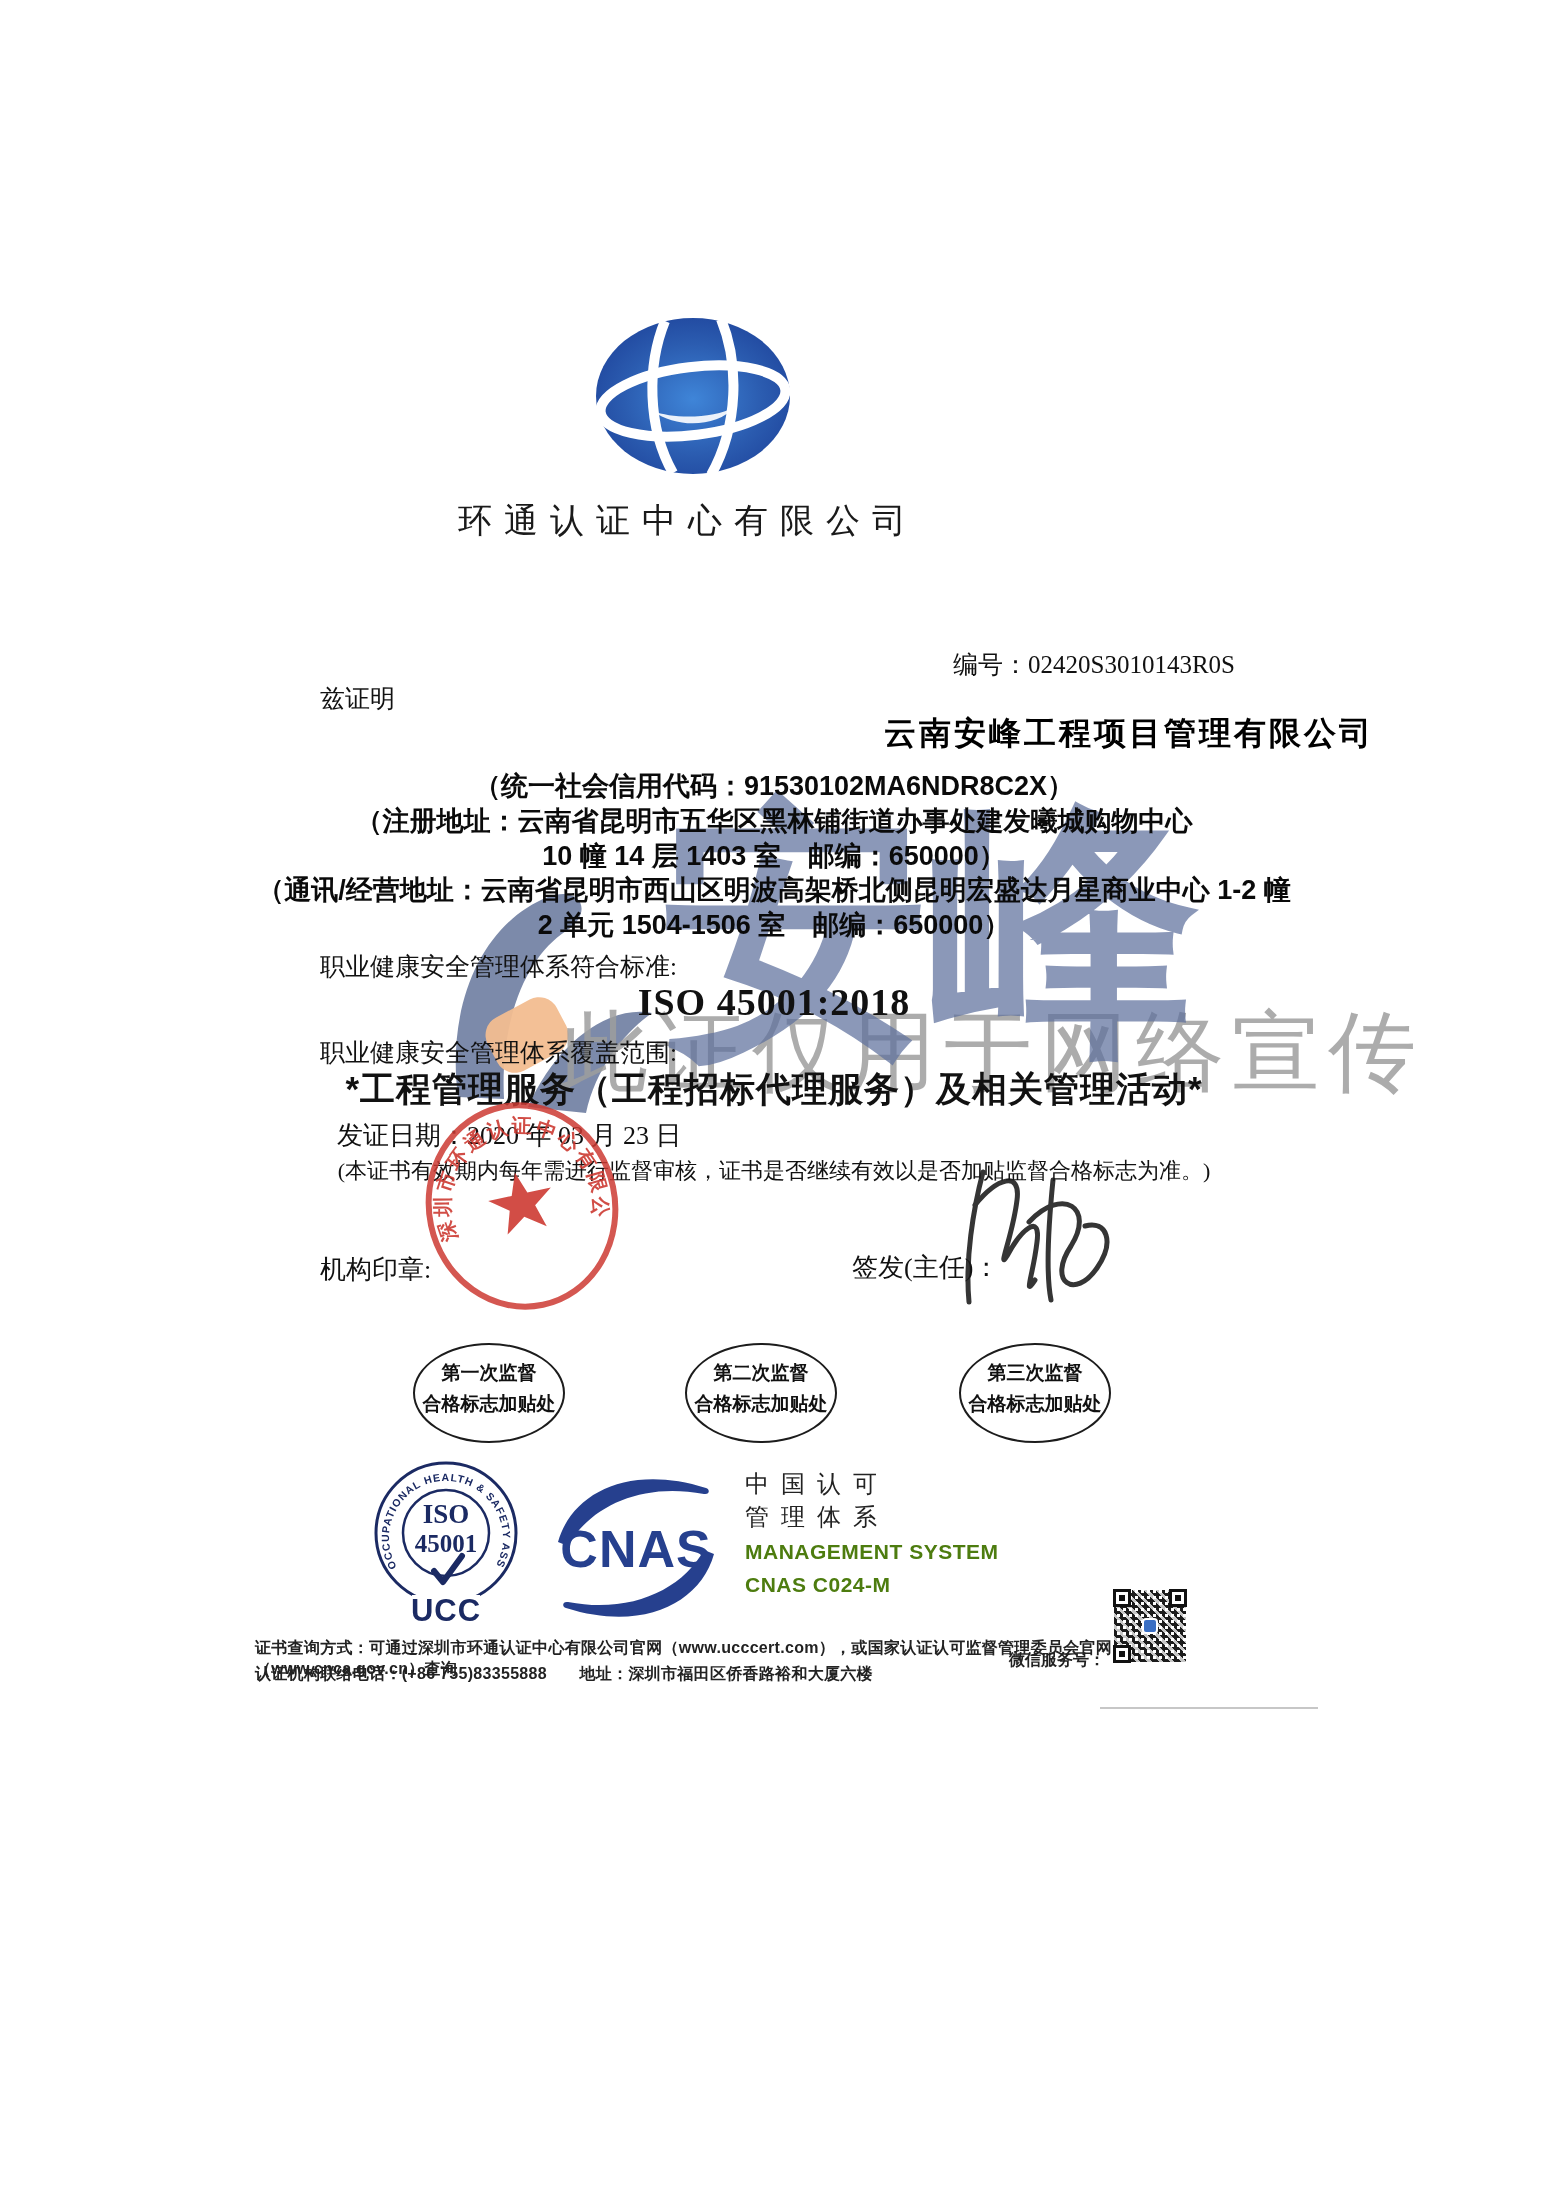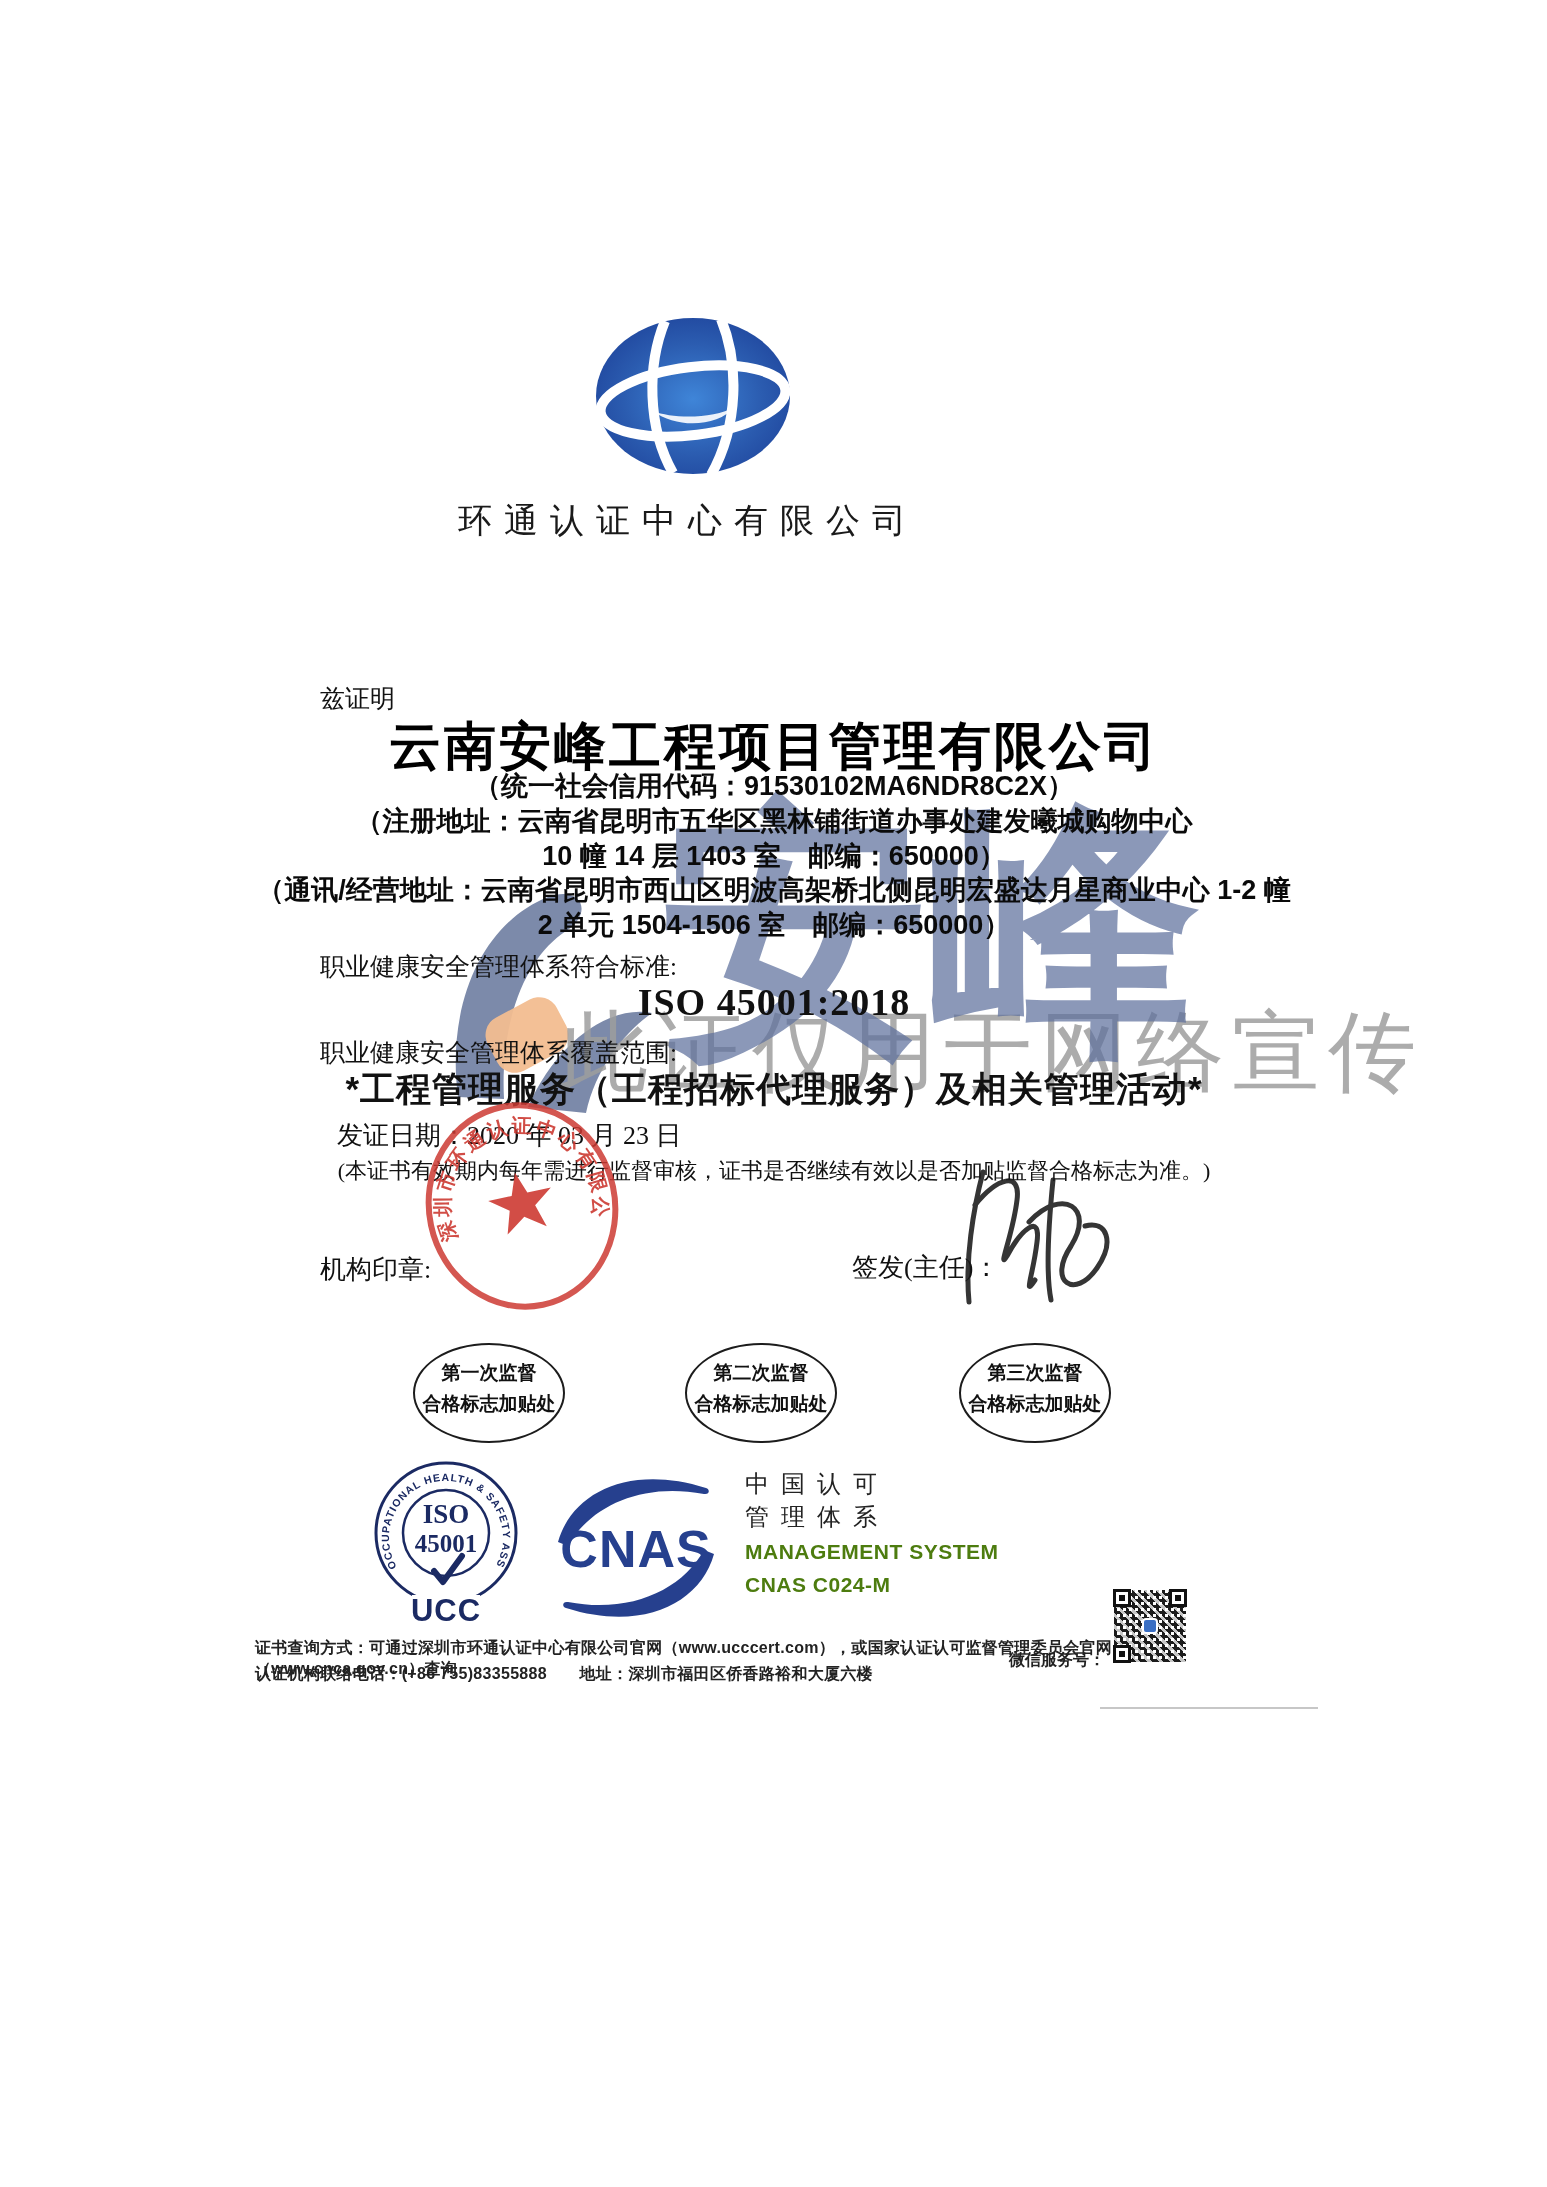--- a/index.html
+++ b/index.html
@@ -15,21 +15,21 @@
     font-family:"Liberation Sans","DejaVu Sans",sans-serif;color:rgba(158,158,158,0.85);}
 
   
   .issuer-name{left:338px;top:498px;width:700px;text-align:center;font-size:34px;letter-spacing:12px;color:#1a1a1a;}
   .cert-title{left:174px;top:554px;width:1200px;text-align:center;font-size:57px;font-weight:bold;letter-spacing:11px;color:#000;}
   .cert-no{left:700px;top:648px;width:535px;text-align:right;font-size:25px;color:#111;}
 
   
   .intro{left:320px;top:682px;font-size:25px;}
   .sans-b{font-family:"Liberation Sans","DejaVu Sans",sans-serif;font-weight:bold;}
-  .company-name{left:174px;top:712px;width:1200px;text-align:center;font-size:52px;letter-spacing:3px;color:#000;}
+  .company-name{left:174px;top:712px;width:1200px;text-align:right;font-size:32px;letter-spacing:3px;color:#000;}
   .body-line{left:174px;width:1200px;text-align:center;font-size:27px;color:#0a0a0a;}
   .credit{top:768px}.reg1{top:803px}.reg2{top:838px}.biz1{top:872px}.biz2{top:907px}
   .std-label{left:320px;top:950px;font-size:25px;}
   .std-value{left:174px;top:980px;width:1200px;text-align:center;font-size:38px;font-weight:bold;letter-spacing:1px;}
   .scope-label{left:320px;top:1036px;font-size:25px;}
   .scope-value{left:174px;top:1066px;width:1200px;text-align:center;font-size:35px;letter-spacing:1px;}
   .date-issue{left:320px;top:1118px;font-size:26px;margin-left:17px;}
   .date-expiry{left:700px;top:1116px;width:535px;text-align:right;font-size:26px;}
   .note-line{left:174px;top:1156px;width:1200px;text-align:center;font-size:22px;}
   .seal-label{left:320px;top:1252px;font-size:26px;}
@@ -89,20 +89,21 @@
       </radialGradient>
     </defs>
     <ellipse cx="100" cy="81" rx="97" ry="78" fill="url(#globeGrad)"></ellipse>
     <ellipse cx="100" cy="86" rx="93" ry="34" fill="none" stroke="#ffffff" stroke-width="10" transform="rotate(-7 100 86)"></ellipse>
     <path d="M72,6 C54,50 54,112 80,158" fill="none" stroke="#ffffff" stroke-width="10"></path>
     <path d="M128,4 C146,48 146,110 118,160" fill="none" stroke="#ffffff" stroke-width="10"></path>
     <path d="M60,96 C80,104 120,104 142,92 C124,112 84,114 60,96 Z" fill="#ffffff" opacity="0.9"></path>
   </svg>
 
   <div class="abs z2 issuer-name">环通认证中心有限公司</div>
+  <div class="abs z2 cert-no">编号：02420S3010143R0S</div>
 
   <div class="abs z2 intro">兹证明</div>
 
   <div class="abs z2 company-name sans-b">云南安峰工程项目管理有限公司</div>
   <div class="abs z2 body-line sans-b credit">（统一社会信用代码：91530102MA6NDR8C2X）</div>
   <div class="abs z2 body-line sans-b reg1">（注册地址：云南省昆明市五华区黑林铺街道办事处建发曦城购物中心</div>
   <div class="abs z2 body-line sans-b reg2">10 幢 14 层 1403 室　邮编：650000）</div>
   <div class="abs z2 body-line sans-b biz1">（通讯/经营地址：云南省昆明市西山区明波高架桥北侧昆明宏盛达月星商业中心 1-2 幢</div>
   <div class="abs z2 body-line sans-b biz2">2 单元 1504-1506 室　邮编：650000）</div>
 

